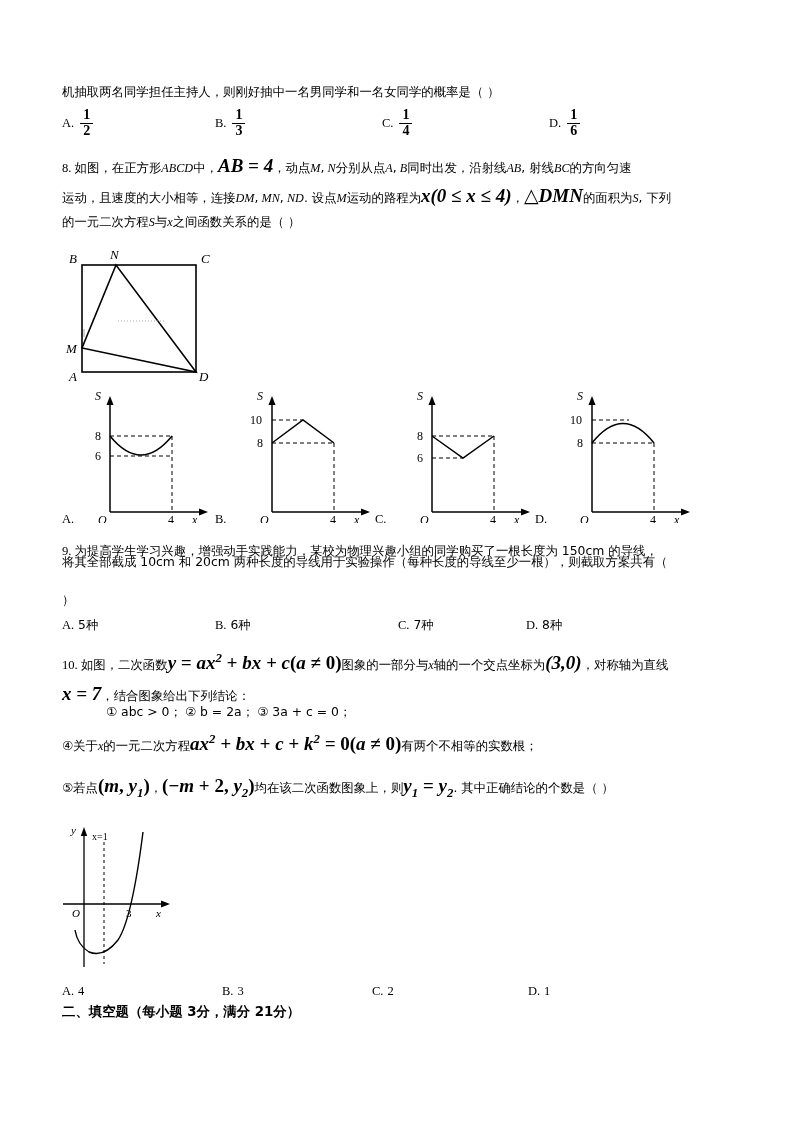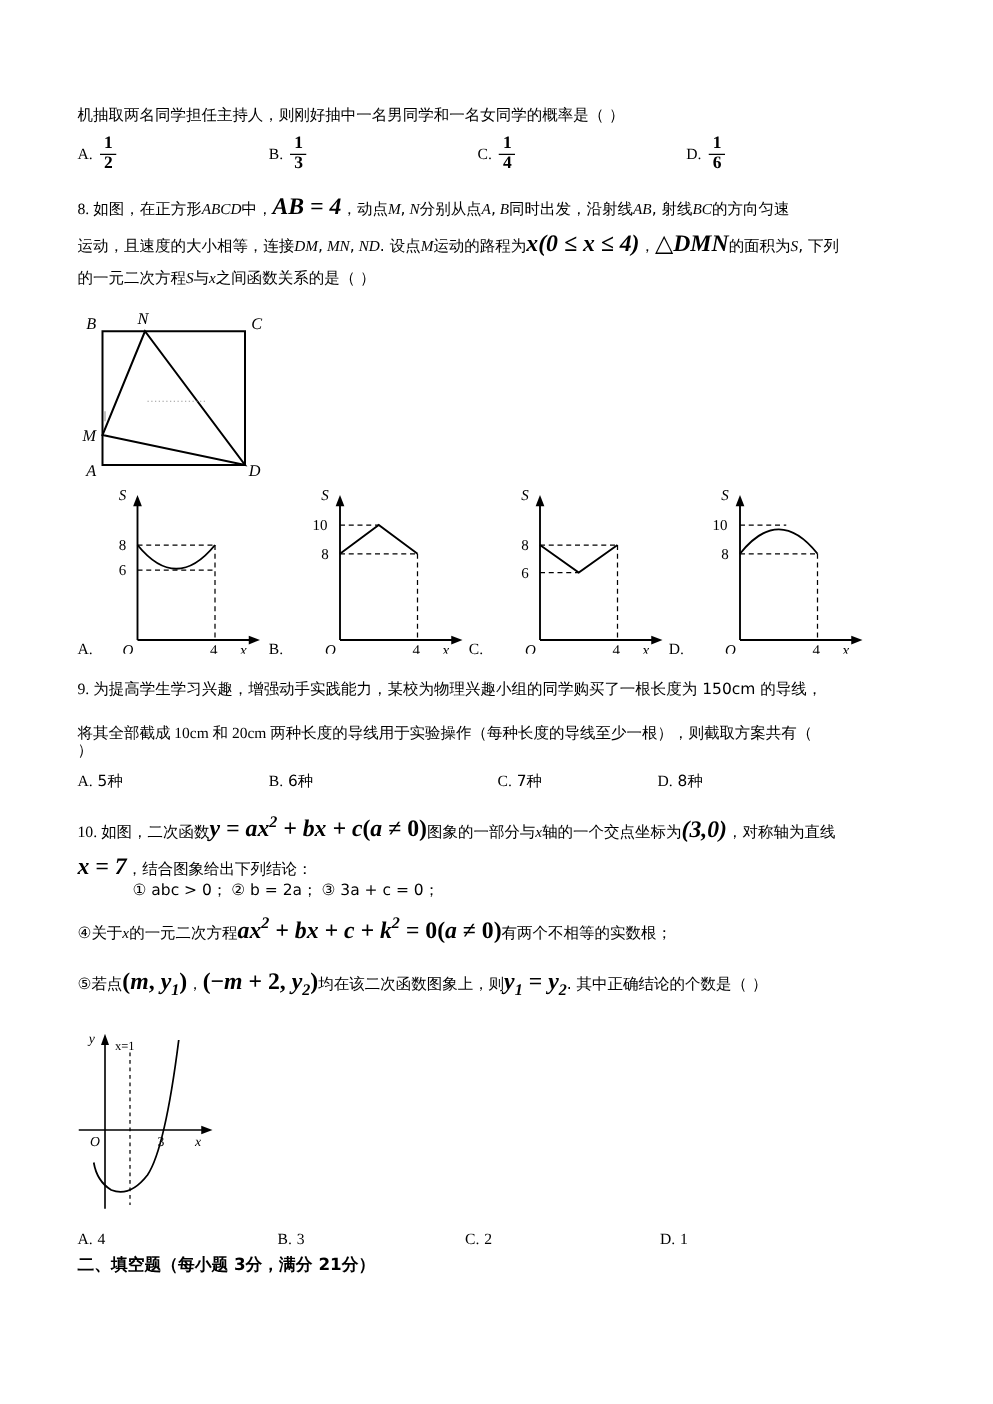--- a/index.html
+++ b/index.html
@@ -280,21 +280,21 @@
       <text x="106" y="136" font-family="Liberation Serif, serif" font-size="12">4</text>
       <text x="130" y="136" font-family="Liberation Serif, serif" font-style="italic" font-size="12">x</text>
     </svg>
   </div>
   <div class="graph-letter" style="left:535px; top:512px;">D.</div>
 
   <div class="qline" style="top:545px;">
     <span class="num-i">9.</span>
     <span class="qtext">为提高学生学习兴趣，增强动手实践能力，某校为物理兴趣小组的同学购买了一根长度为 150cm 的导线，</span>
   </div>
-  <div class="qline qtext" style="top:580px;font-family:Liberation Serif, serif;">将其全部截成 10cm 和 20cm 两种长度的导线用于实验操作（每种长度的导线至少一根），则截取方案共有（</div>
+  <div class="qline qtext" style="top:556px;">将其全部截成 10cm 和 20cm 两种长度的导线用于实验操作（每种长度的导线至少一根），则截取方案共有（</div>
   <div class="qline qtext" style="top:594px;">）</div>
 
   <div class="optrow" style="top:617px;">
     <span class="op" style="left:0px;"><span class="al">A.</span> <span>5种</span></span>
     <span class="op" style="left:153px;"><span class="al">B.</span> <span>6种</span></span>
     <span class="op" style="left:296px;margin-left:40px;"><span class="al">C.</span> <span>7种</span></span>
     <span class="op" style="left:464px;"><span class="al">D.</span> <span>8种</span></span>
   </div>
 
   <div class="qline" style="top:652px;">

